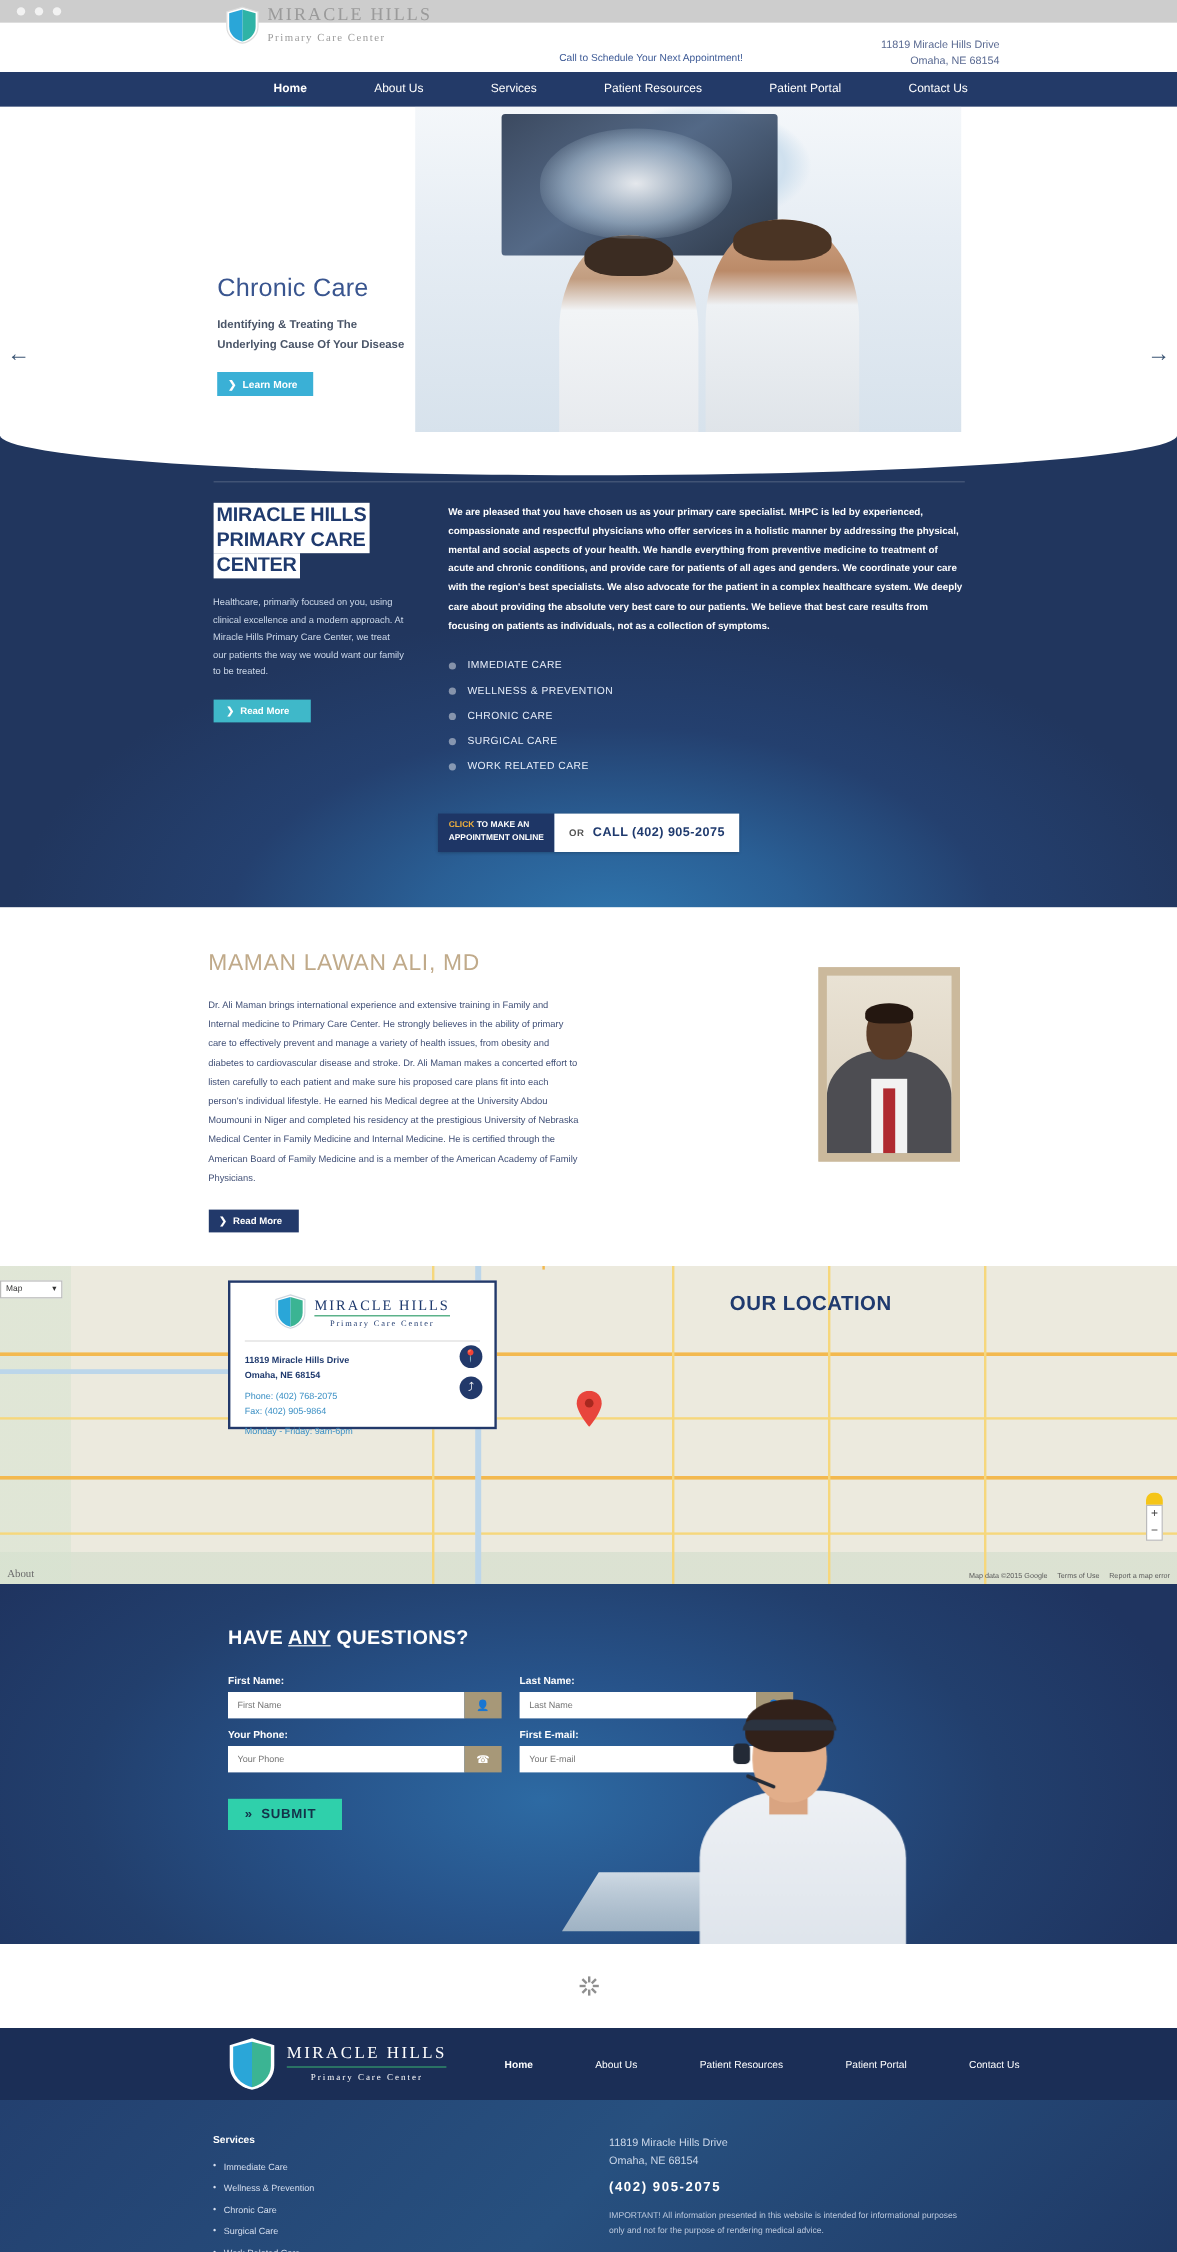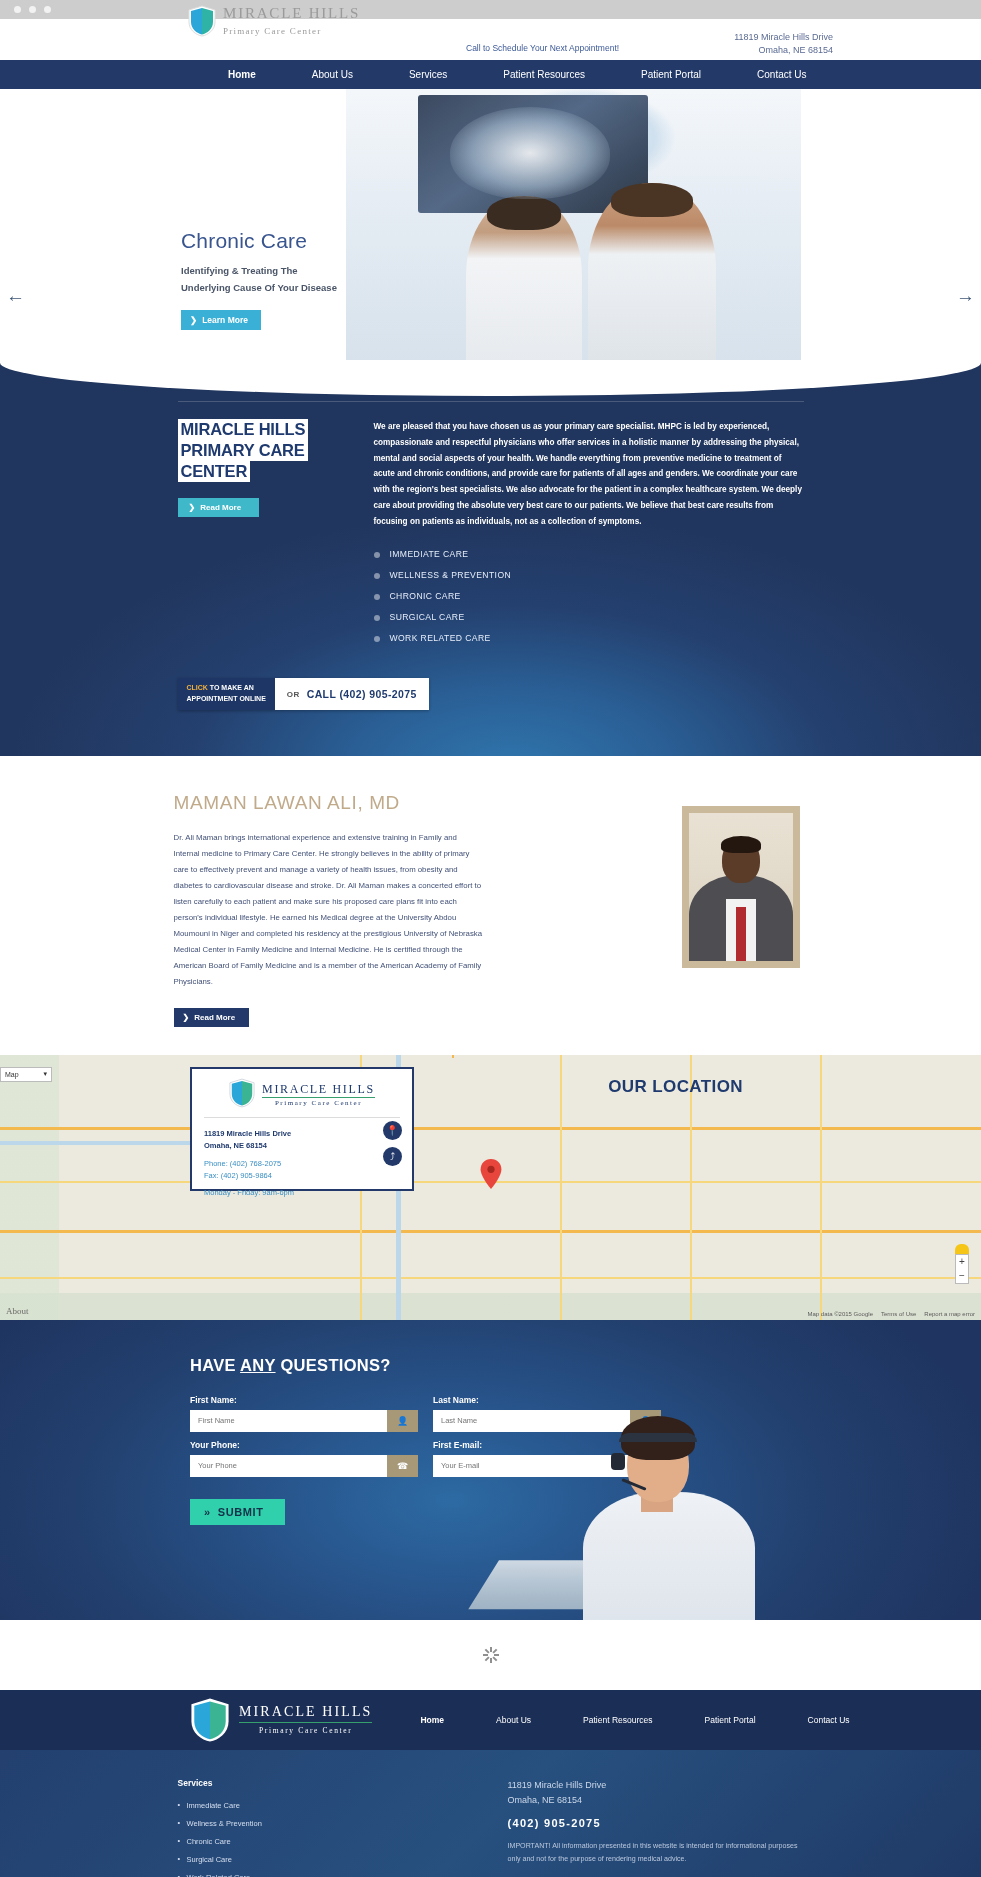--- a/index.html
+++ b/index.html
@@ -125,21 +125,21 @@
   .intro-right .lead { font-size:8.2px; color:#ffffff; font-weight:bold; line-height:1.92; }
   .svc-list { margin-top:20px; list-style:none; }
   .svc-list li {
     font-size:8.6px; color:#e7eefa; padding:0 0 0 16px; margin-bottom:11px;
     position:relative; letter-spacing:.4px;
   }
   .svc-list li::before {
     content:""; position:absolute; left:0; top:3px; width:6px; height:6px;
     border-radius:50%; background:rgba(255,255,255,.45);
   }
-  .cta-row { width:626px; margin:24px auto 0; display:flex; justify-content:flex-start; }
+  .cta-row { width:626px; margin:24px auto 0; display:flex; justify-content:center; }
   .cta {
     display:flex; align-items:stretch; box-shadow:0 1px 3px rgba(0,0,0,.3);
   }
   .cta-a {
     background:#1e3666; color:#ffffff; font-size:7px; font-weight:bold;
     padding:5px 9px; line-height:1.55; text-align:left;
   }
   .cta-a b { color:#f2b13c; }
   .cta-b {
     background:#ffffff; color:#1f3a6e; font-size:10.5px; font-weight:bold;
@@ -334,20 +334,21 @@
 <section class="intro">
   <div class="wave"></div>
   <div class="intro-inner">
     <div class="hr-top"></div>
     <div class="intro-left">
       <div class="brandbox">
         <span>MIRACLE HILLS</span><br>
         <span>PRIMARY CARE</span><br>
         <span>CENTER</span>
       </div>
+      <p>Healthcare, primarily focused on you, using clinical excellence and a modern approach. At Miracle Hills Primary Care Center, we treat our patients the way we would want our family to be treated.</p>
       <a class="btn-teal2" href="#">
         <span>❯</span>
         <span>Read More</span>
       </a>
     </div>
     <div class="intro-right">
       <p class="lead">We are pleased that you have chosen us as your primary care specialist. MHPC is led by experienced, compassionate and respectful physicians who offer services in a holistic manner by addressing the physical, mental and social aspects of your health. We handle everything from preventive medicine to treatment of acute and chronic conditions, and provide care for patients of all ages and genders. We coordinate your care with the region's best specialists. We also advocate for the patient in a complex healthcare system. We deeply care about providing the absolute very best care to our patients. We believe that best care results from focusing on patients as individuals, not as a collection of symptoms.</p>
       <ul class="svc-list">
         <li>IMMEDIATE CARE</li>
         <li>WELLNESS &amp; PREVENTION</li>

